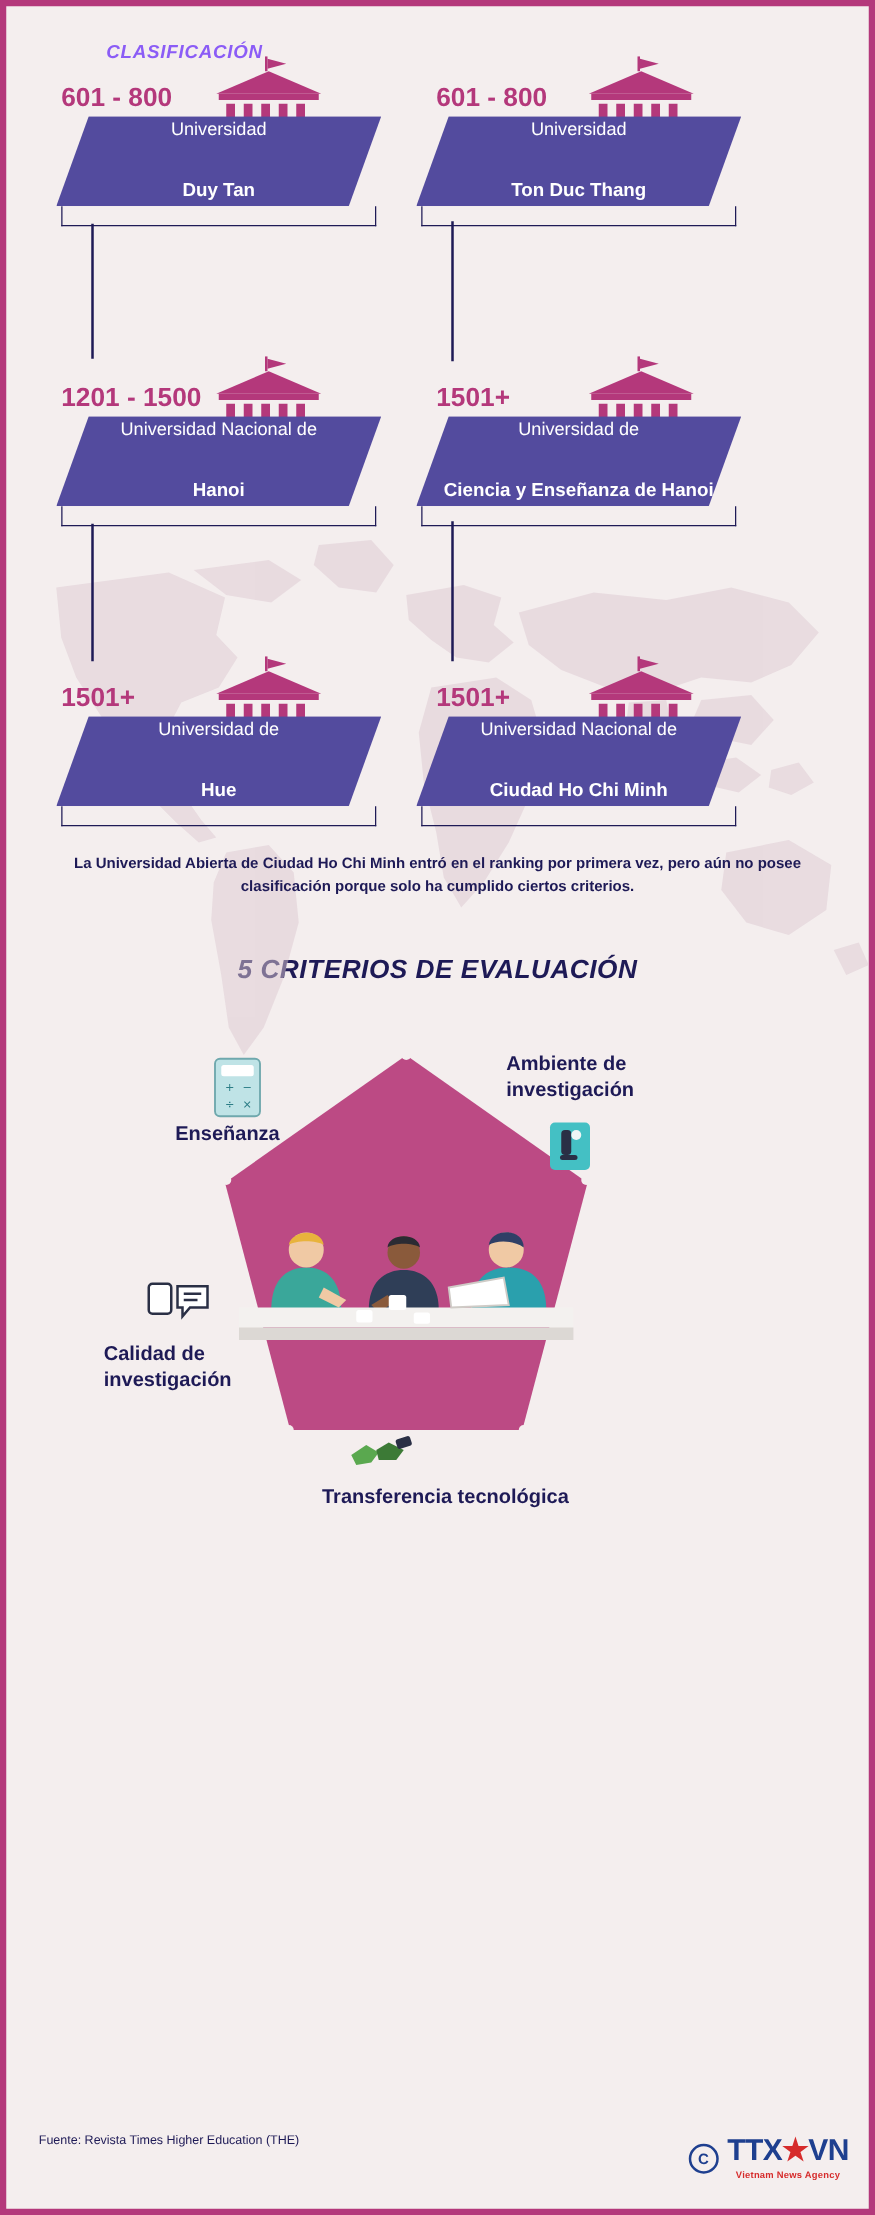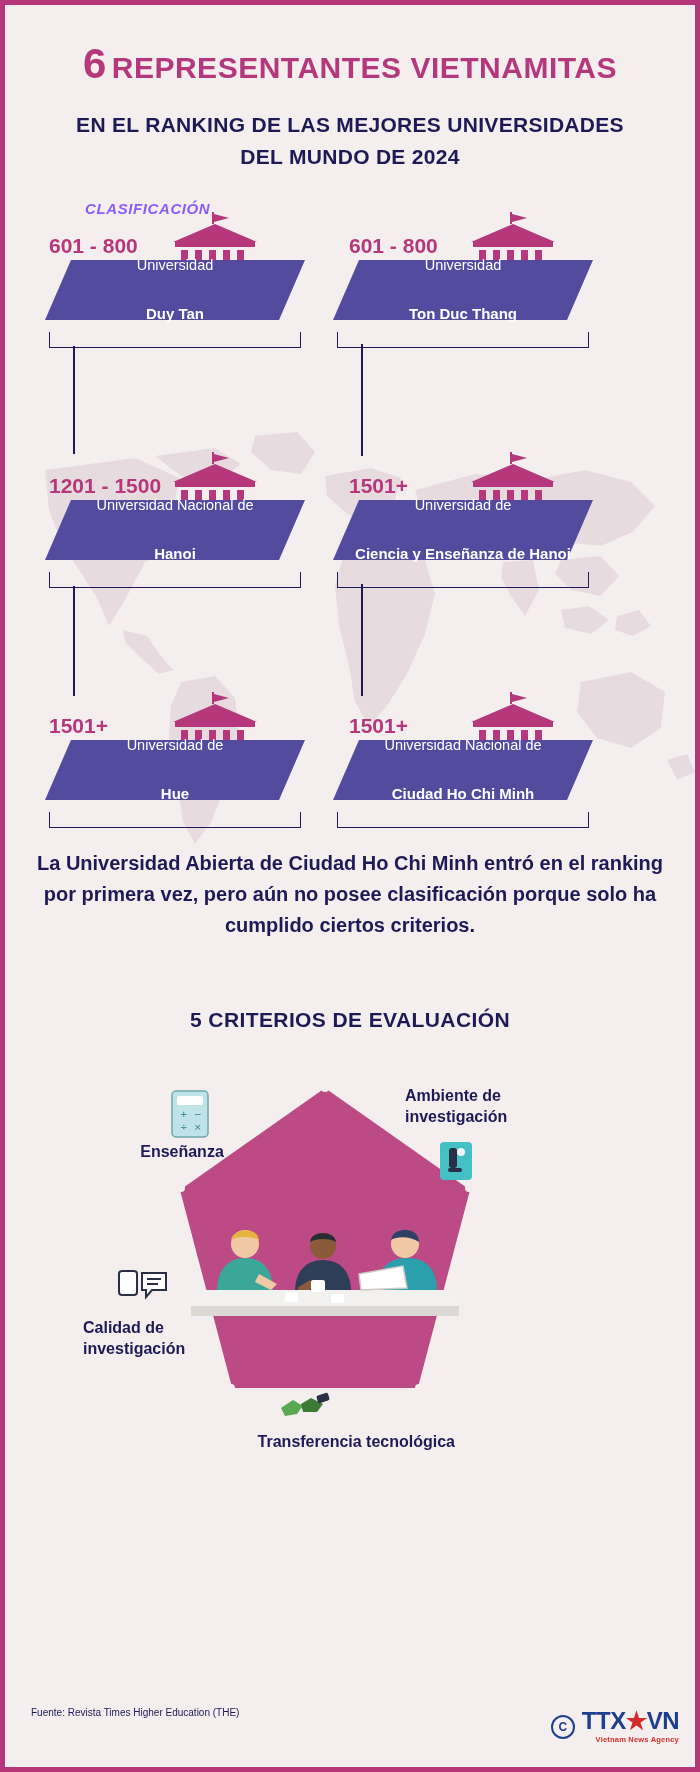--- a/index.html
+++ b/index.html
@@ -84,21 +84,21 @@
   }
   .uni.left .bank  { left:110px; }
   .uni.right .bank { left:120px; }
   .bank svg { width:100%; height:100%; display:block; }
 
   .plaque {
     position:absolute;
     top:48px;
     left:0;
     width:260px;
-    height:60px;
+    height:72px;
   }
   .plaque .para {
     position:absolute;
     inset:0;
     background:#534b9e;
     clip-path:polygon(10% 0, 100% 0, 90% 100%, 0% 100%);
   }
   .plaque .ptext {
     position:absolute;
     inset:0;
@@ -128,32 +128,33 @@
     position:absolute;
     width:1.6px;
     background:#1e1a56;
   }
   
   .note {
     position:relative;
     margin:4px 28px 0;
     text-align:center;
     color:#1e1a56;
-    font-size:20px;
+    font-size:12px;
     font-weight:bold;
     line-height:1.55;
   }
   
   .criteria-title {
-    margin-top:67px;
+    margin-top:46px;
     text-align:center;
     color:#1e1a56;
     font-size:21px;
     font-weight:bold;
     letter-spacing:0.4px;
+    font-style:italic;
   }
   .criteria-wrap {
     position:relative;
     width:700px;
     height:420px;
     margin-top:14px;
   }
   .pentagon {
     position:absolute;
     left:175px; top:42px;
@@ -208,43 +209,36 @@
   }
   .logo .copy {
     width:20px; height:20px;
     border-radius:50%;
     border:2px solid #1e3f8f;
     color:#1e3f8f;
     font-size:12px;
     font-weight:bold;
     display:flex; align-items:center; justify-content:center;
   }
-  .logo .brand { text-align:right; }
+  .logo .brand { text-align:center; }
   .logo .brand .ttxvn {
     font-size:24px; font-weight:bold; color:#1e3f8f;
     letter-spacing:-0.5px; line-height:1;
   }
   .logo .brand .ttxvn .star { color:#d62b2b; }
   .logo .brand .vna {
     font-size:7.5px; color:#d62b2b; font-weight:bold;
     letter-spacing:0.2px; margin-top:2px;
   }
 </style>
 </head>
 <body>
 
 <div class="page">
 
-  <div class="header">
-    <div class="title-row">
-      <span class="title-num">6</span>
-      <span class="title-main">REPRESENTANTES VIETNAMITAS</span>
-    </div>
-    <div class="subtitle">EN EL RANKING DE LAS MEJORES UNIVERSIDADES DEL MUNDO DE 2024</div>
-  </div>
 
   <div class="map-wrap">
     <svg viewBox="0 0 700 520" xmlns="http://www.w3.org/2000/svg" aria-hidden="true">
       <g fill="#ddc9d2">
 
         <path d="M40 40 L130 28 L175 48 L168 78 L185 96 L170 120 L140 132 L120 170 L104 196 L92 168 L74 140 L56 112 L44 80 Z"></path>
         <path d="M150 26 L210 18 L236 34 L212 52 L176 46 Z"></path>
 
         <path d="M118 200 L142 206 L156 226 L168 240 L154 244 L136 228 L120 212 Z"></path>
 

